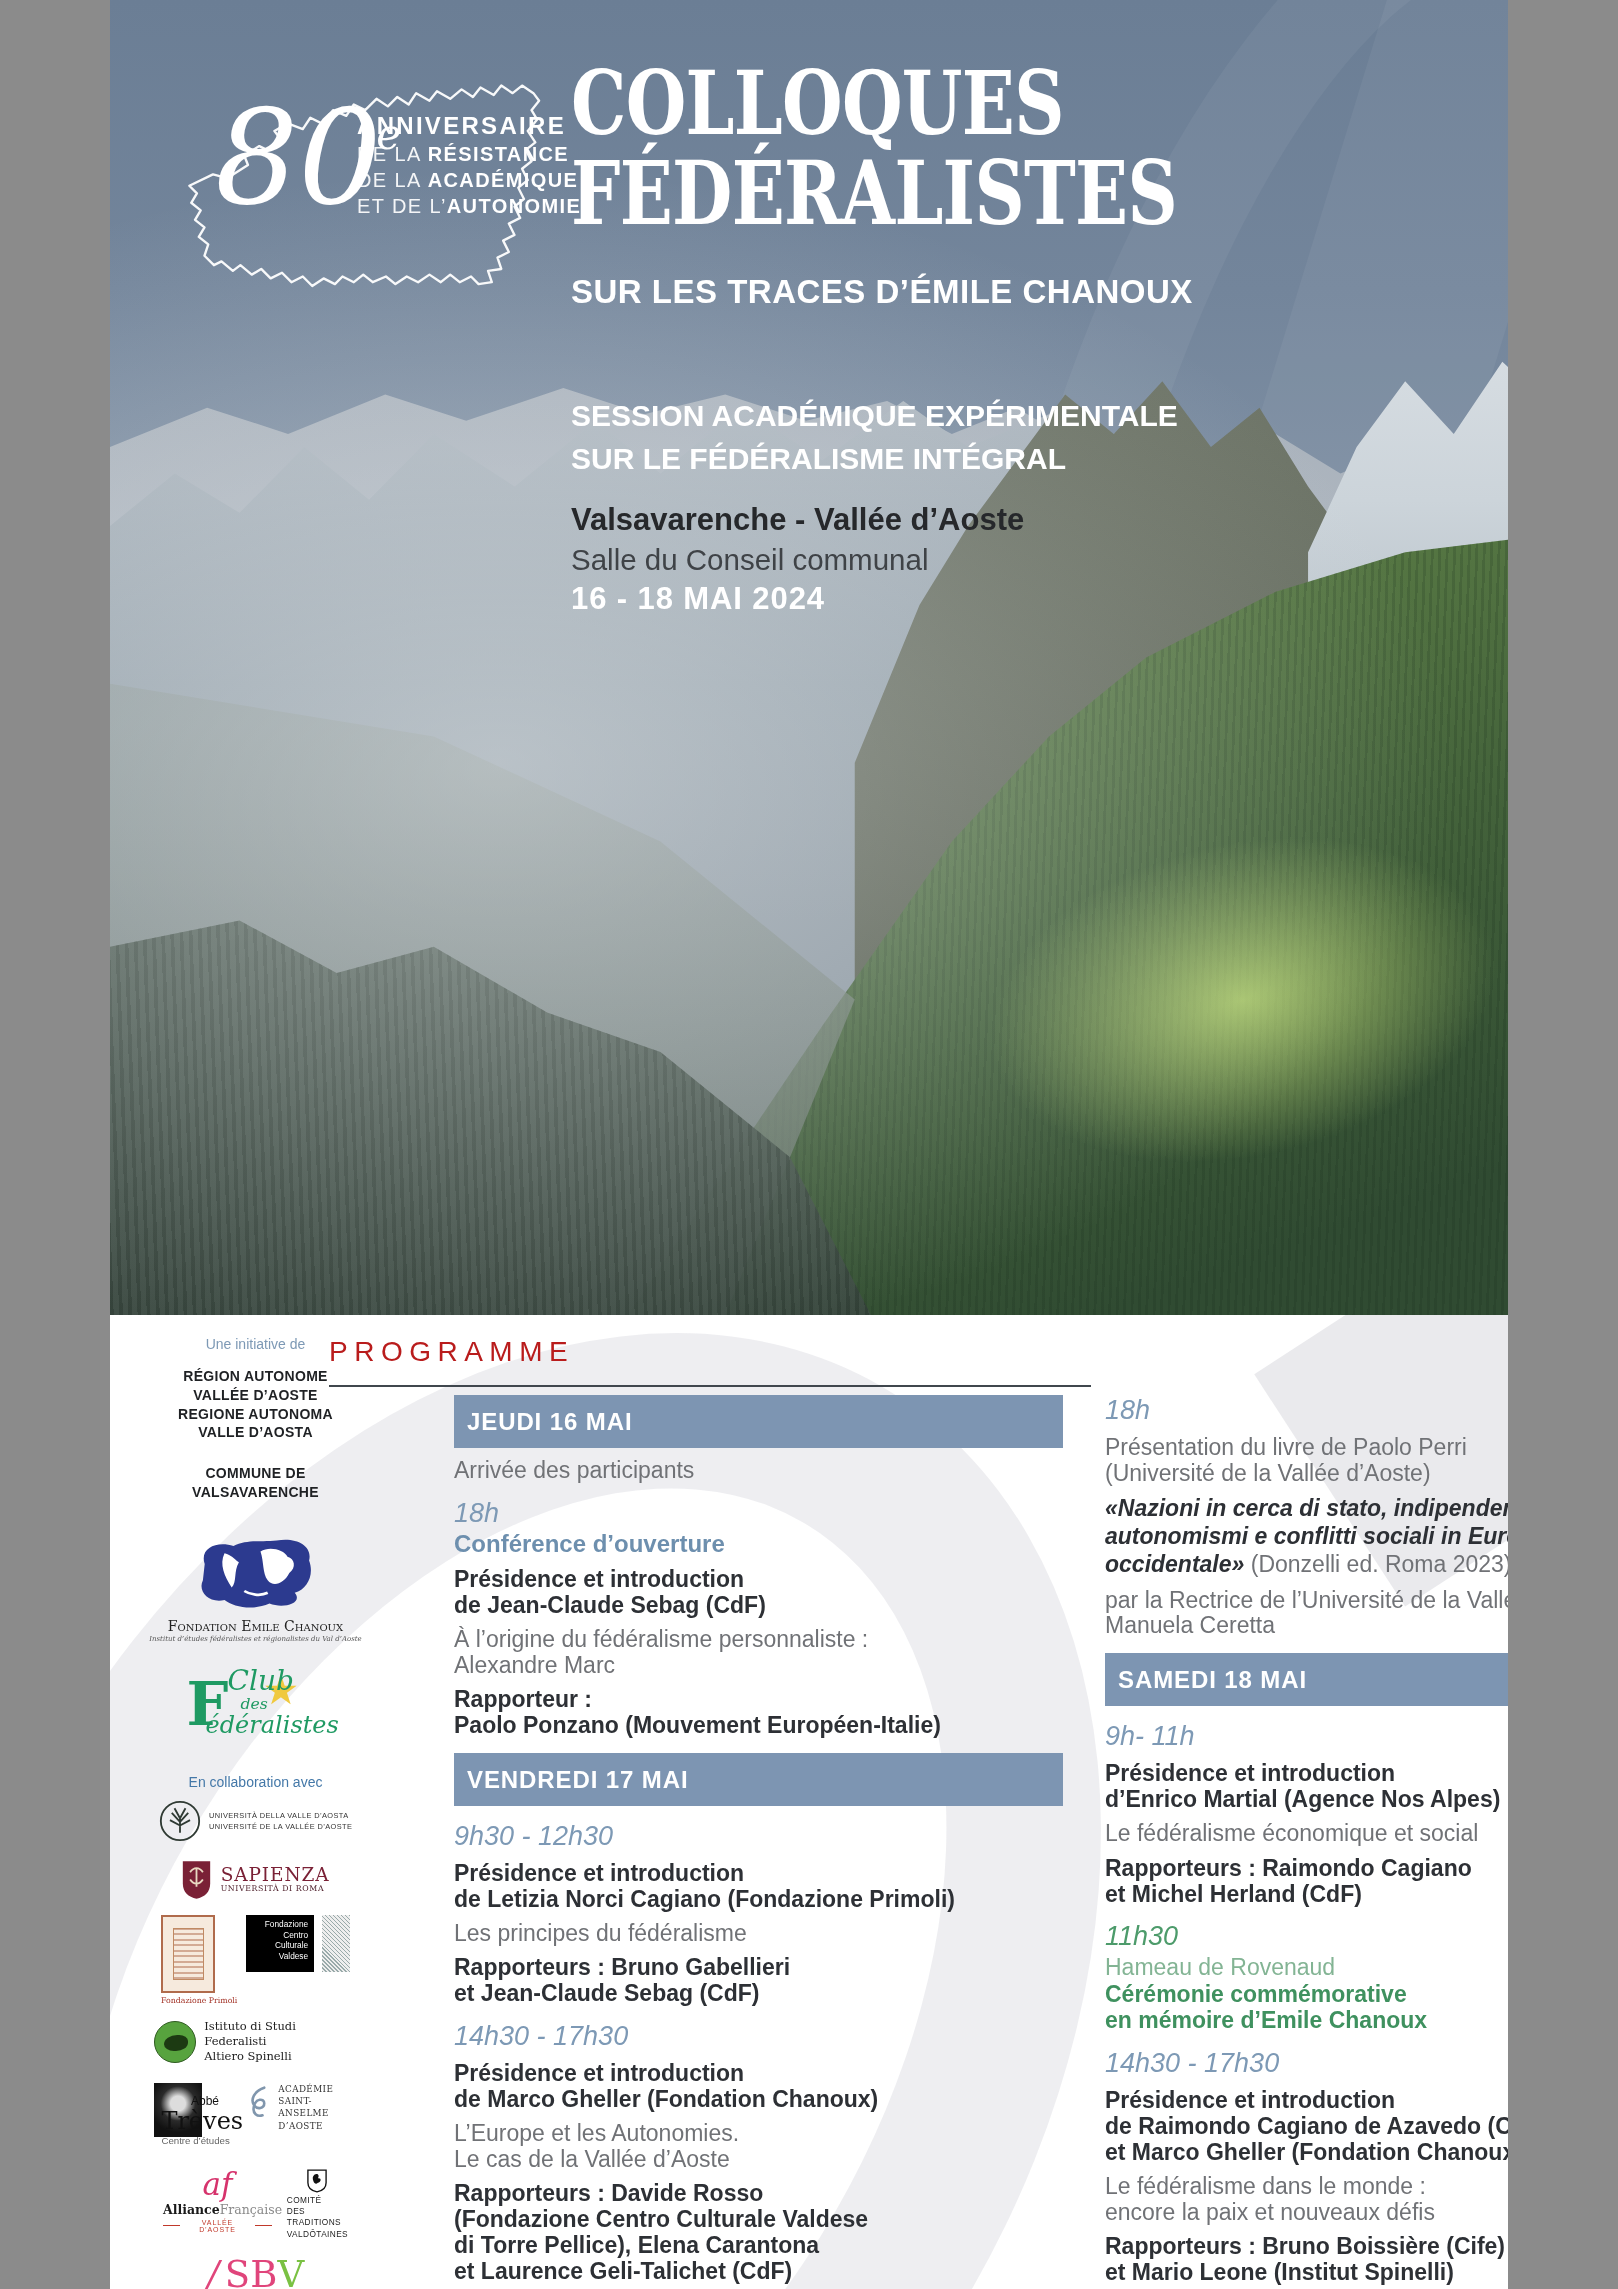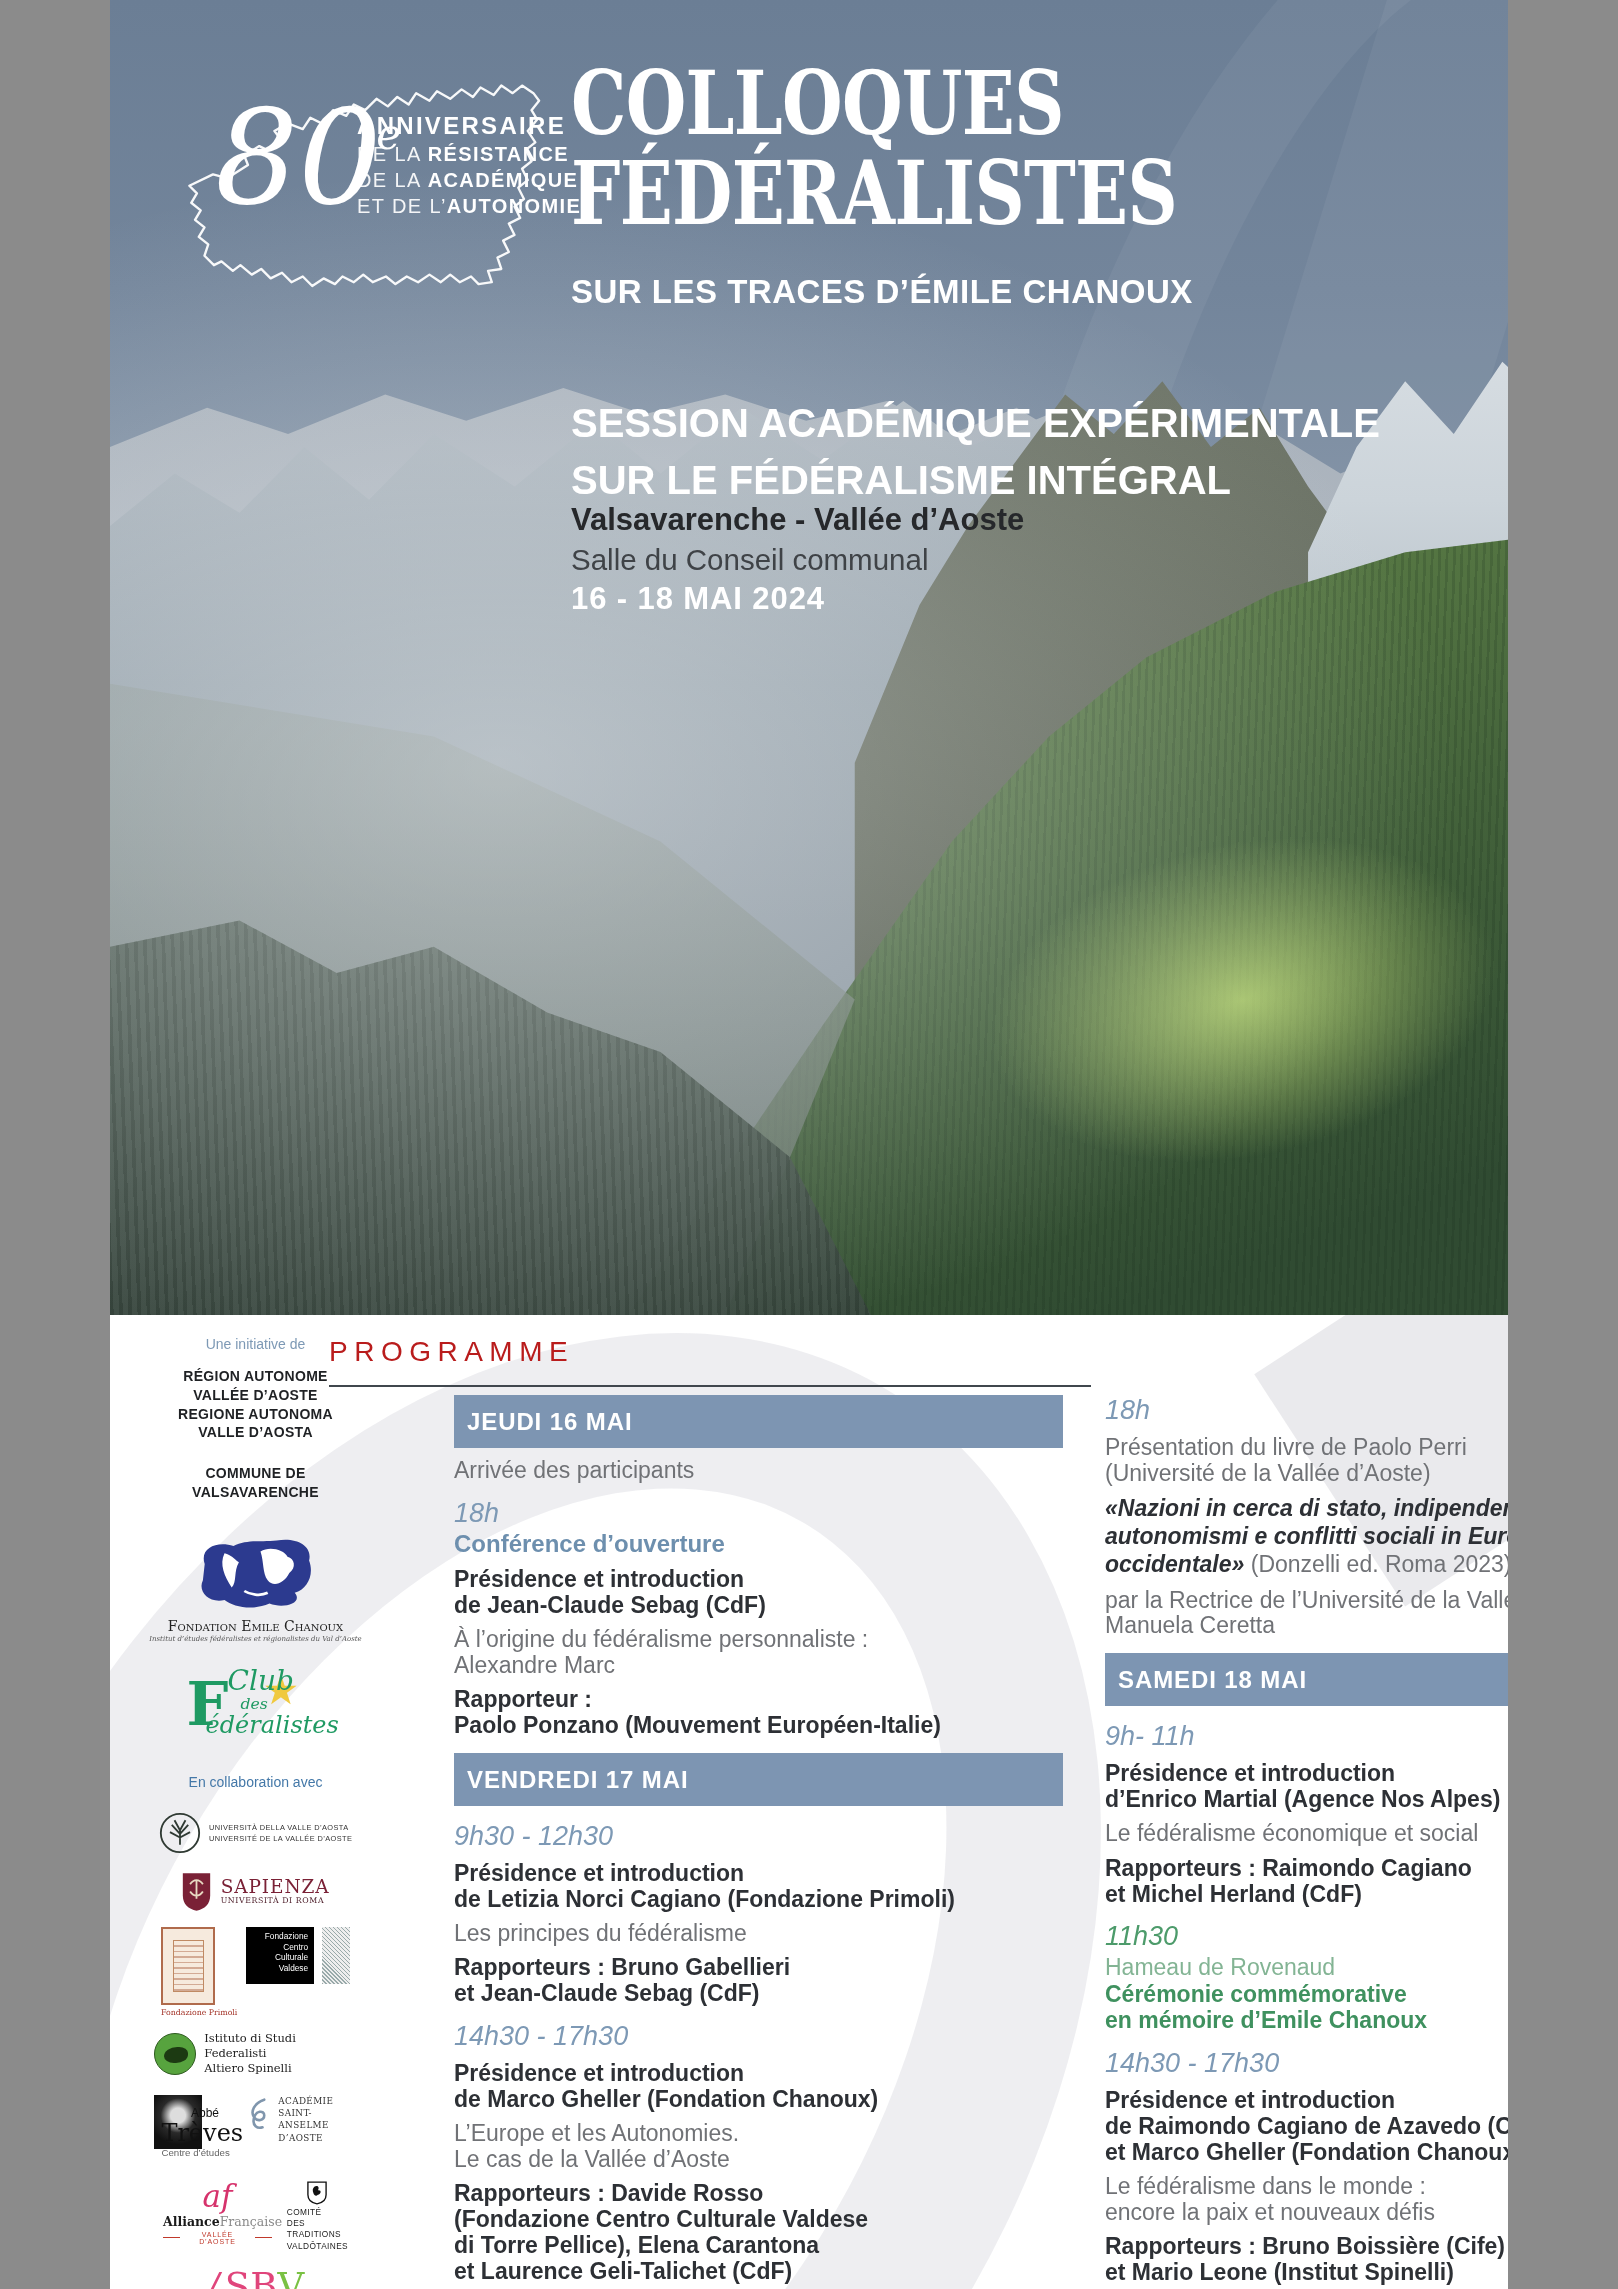--- a/index.html
+++ b/index.html
@@ -39,21 +39,21 @@
   .logo-80{position:absolute;left:54px;top:48px;color:#fff;font-family:"DejaVu Serif",serif;font-style:italic;font-weight:400;font-size:131px;line-height:1}
   .logo-80 .exp{font-size:42px;vertical-align:54px;margin-left:-5.5px}
   .logo-text{position:absolute;left:196px;top:66px;color:#fff;letter-spacing:1.4px;line-height:1.3;font-size:20px;white-space:nowrap}
   .logo-text .row1{font-weight:bold;font-size:24px;letter-spacing:2.3px}
   .logo-text .lt{font-weight:400;opacity:.92}
   .logo-text .bd{font-weight:bold}
 
   
   .h-title{position:absolute;left:461px;top:59px;color:#fff;font-family:"DejaVu Serif",serif;font-weight:bold;font-size:87px;line-height:1.04;letter-spacing:-0.9px;transform:scaleX(.8);transform-origin:left top;white-space:nowrap}
   .h-sub{position:absolute;left:461px;top:273px;color:#fff;font-weight:bold;font-size:33px;letter-spacing:0.5px;white-space:nowrap}
-  .h-session{position:absolute;left:461px;top:395px;color:#fff;font-weight:bold;font-size:40px;line-height:1.42;white-space:pre-line}
+  .h-session{position:absolute;left:461px;top:395px;color:#fff;font-weight:bold;font-size:30px;line-height:1.42;white-space:pre-line}
   .h-place{position:absolute;left:461px;top:502px;color:#26282b;font-weight:bold;font-size:31px}
   .h-venue{position:absolute;left:461px;top:543px;color:#3f4347;font-size:29.5px}
   .h-dates{position:absolute;left:461px;top:581px;color:#fff;font-weight:bold;font-size:31px;letter-spacing:0.9px}
 
   
   .program-bg{position:absolute;left:0;top:1315px;width:1619px;height:975px;background:#fff;z-index:0}
   .wm-ring{position:absolute;left:-129px;top:1287px;width:1061px;height:1477px;border:157px solid rgba(229,229,233,.65);border-radius:50%;transform:rotate(30deg);z-index:0}
   .wm-corner{position:absolute;left:1172px;top:1191px;width:591px;height:277px;background:rgba(229,229,233,.8);transform:rotate(-33deg);z-index:0}
 
   .prog-header{position:absolute;left:219px;top:1336px;color:#b91c1c;font-size:28px;letter-spacing:6.5px;z-index:2}
@@ -85,21 +85,21 @@
   .s-chanoux{margin-bottom:24px}
   .chanoux-name{font-family:"DejaVu Serif",serif;font-variant:small-caps;font-size:14px;color:#222;margin-top:5.5px;white-space:nowrap}
   .chanoux-sub{font-family:"DejaVu Serif",serif;font-style:italic;font-size:7px;color:#555;margin-top:1.8px;white-space:nowrap}
   .s-club{position:relative;height:79px;width:138px;margin-bottom:28px}
   .club-f{position:absolute;left:0;top:7.4px;color:#1f9a63;font-family:"DejaVu Serif",serif;font-weight:bold;font-size:59px;line-height:1}
   .club-star{position:absolute;left:76px;top:-1.8px;color:#f0c93f;font-size:41px;z-index:0}
   .club-words{position:absolute;left:41px;top:0;text-align:left;color:#1f9a63;font-family:"DejaVu Serif",serif;font-style:italic;z-index:1}
   .club-w1{font-size:28px;line-height:1}
   .club-w2{font-size:15.7px;line-height:1.1;margin-left:13px}
   .club-w3{font-size:24px;line-height:1;margin-left:-22px}
-  .s-collab{color:#4478a8;font-size:14px;margin-bottom:22px}
+  .s-collab{color:#4478a8;font-size:14px;margin-bottom:10px}
   .s-row{display:flex;align-items:center;gap:8.3px;justify-content:center;text-align:left}
   .s-univ{margin-bottom:16.6px}
   .univ-cap{font-size:7.4px;color:#333;letter-spacing:0.4px;white-space:pre-line;line-height:1.5}
   .s-sapienza{margin-bottom:14.8px}
   .sap-name{font-family:"DejaVu Serif",serif;font-size:18.5px;color:#7a2136;letter-spacing:0.9px;line-height:1}
   .sap-sub{font-family:"DejaVu Serif",serif;font-size:7.8px;color:#4a1a26;letter-spacing:0.6px}
   .s-primrow{margin-bottom:14.8px;align-items:flex-start}
   .stamp{width:54px;height:78px;background:#f6eadd;border:2.8px double #b06b4c;position:relative;display:flex;align-items:center;justify-content:center}
   .stamp-inner{width:31px;height:52px;border:0.9px solid #c08a63;background:
      repeating-linear-gradient(0deg,rgba(176,107,76,.5) 0 1.8px,transparent 1.8px 5.5px)}

